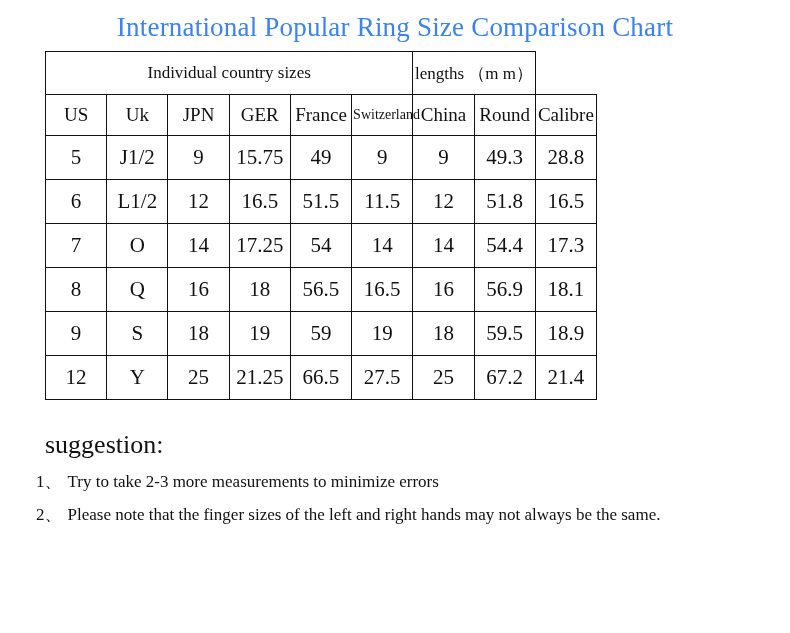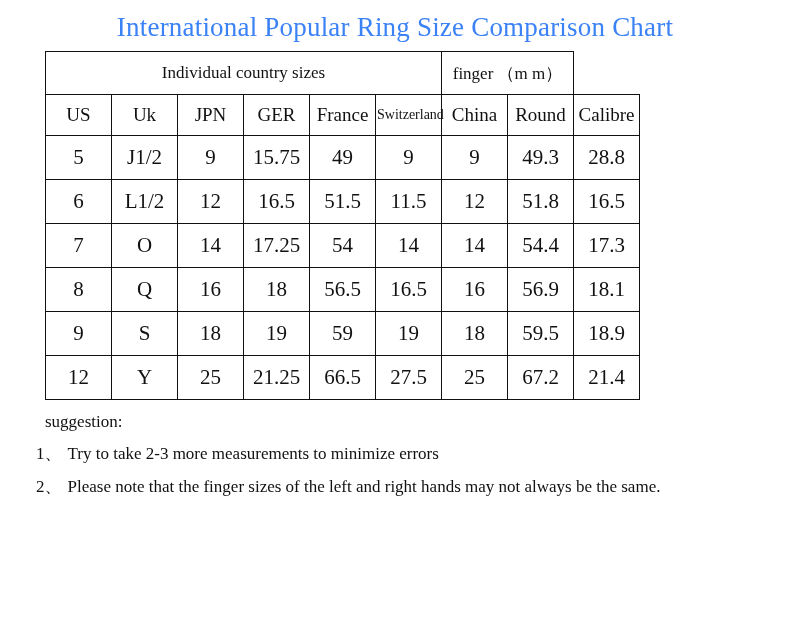--- a/index.html
+++ b/index.html
@@ -27,21 +27,21 @@
     color: #3b82f6;
     margin: 12px 0 8px 0;
     letter-spacing: 0.2px;
   }
   .table-wrap {
     width: 700px;
     margin: 0 auto;
   }
   table.size-table {
     border-collapse: collapse;
-    width: 595px;
+    width: 552px;
     table-layout: fixed;
   }
   table.size-table td, table.size-table th {
     border: 1px solid #111111;
     text-align: center;
     vertical-align: middle;
     font-weight: normal;
     font-family: "Liberation Serif", serif;
     color: #111;
   }
@@ -54,23 +54,23 @@
     font-size: 19px;
   }
   .col-head td.small {
     font-size: 14px;
   }
   .data-row td {
     height: 41px;
     font-size: 21px;
   }
   .suggestion-title {
-    font-size: 17px;
+    font-size: 26px;
     font-family: "Liberation Serif", serif;
-    margin: 12px 0 6px 45px;
+    margin: 30px 0 6px 45px;
     color: #111;
   }
   .note {
     font-size: 17px;
     font-family: "Liberation Serif", serif;
     margin: 10px 2px 0 36px;
     color: #111;
   }
   .note .num {
     display: inline-block;
@@ -85,21 +85,21 @@
 
 <div class="page">
 
   <div class="title">International Popular Ring Size Comparison Chart</div>
 
   <div class="table-wrap">
     <table class="size-table">
       <tbody>
         <tr class="group-head">
           <td colspan="6">Individual country sizes</td>
-          <td colspan="2">finger （m m）</td>
+          <td colspan="2">lengths （m m）</td>
         </tr>
         <tr class="col-head">
           <td>US</td>
           <td>Uk</td>
           <td>JPN</td>
           <td>GER</td>
           <td>France</td>
           <td class="small">Switzerland</td>
           <td>China</td>
           <td>Round</td>

